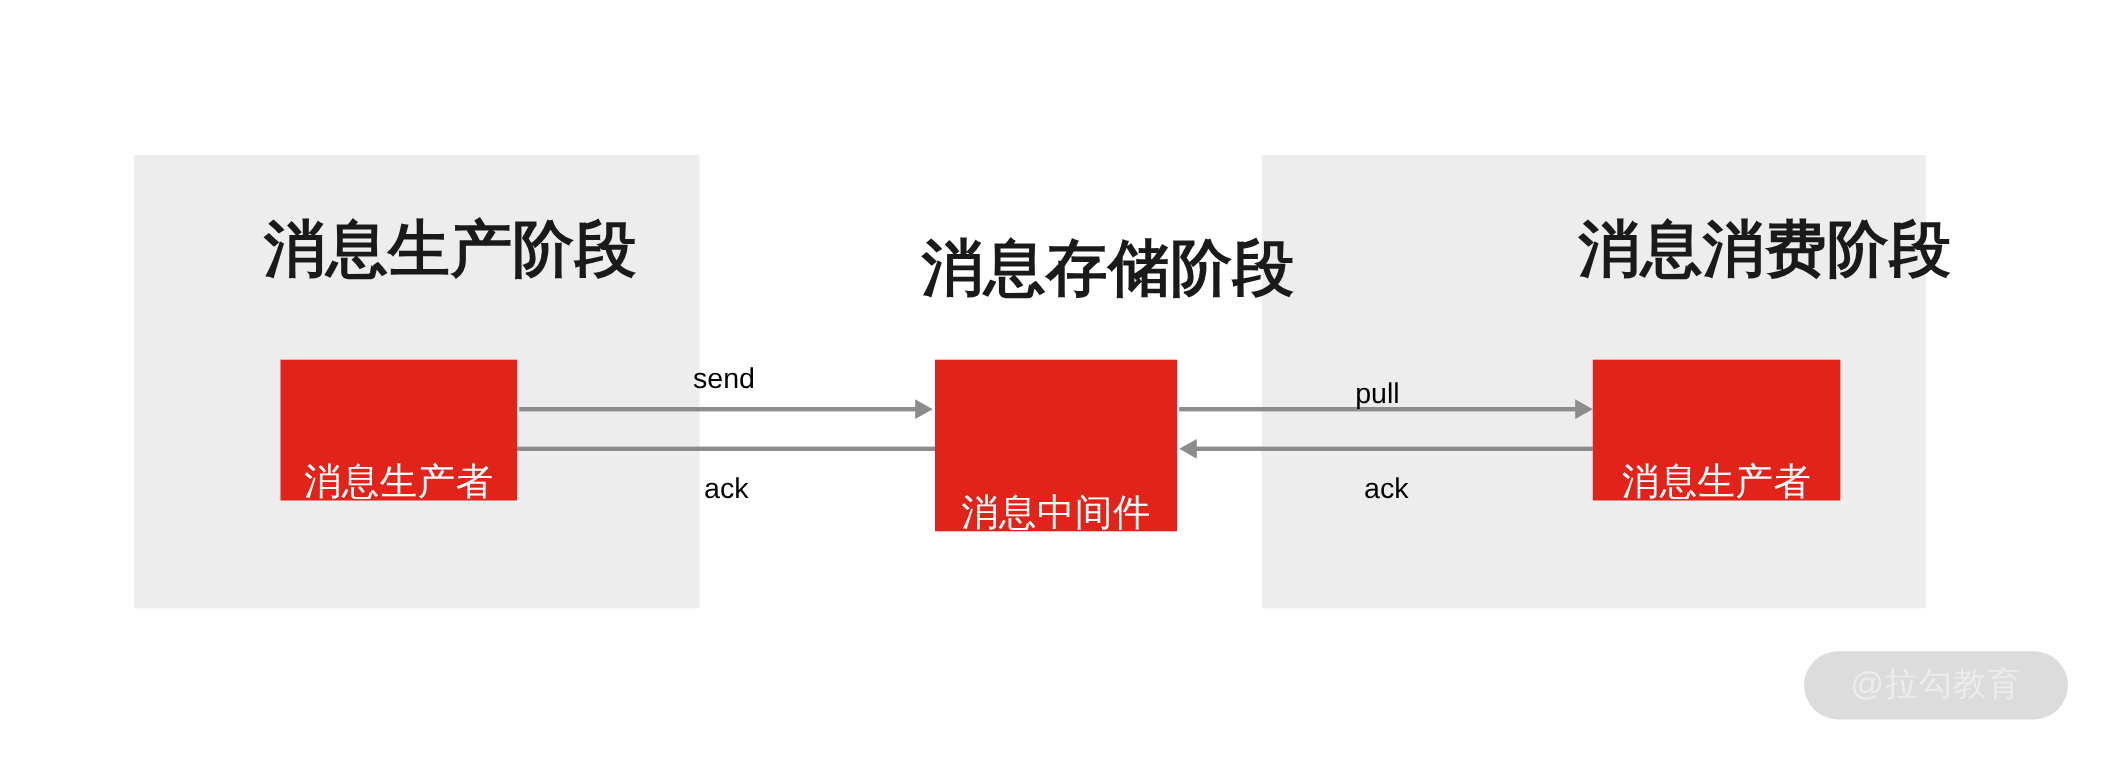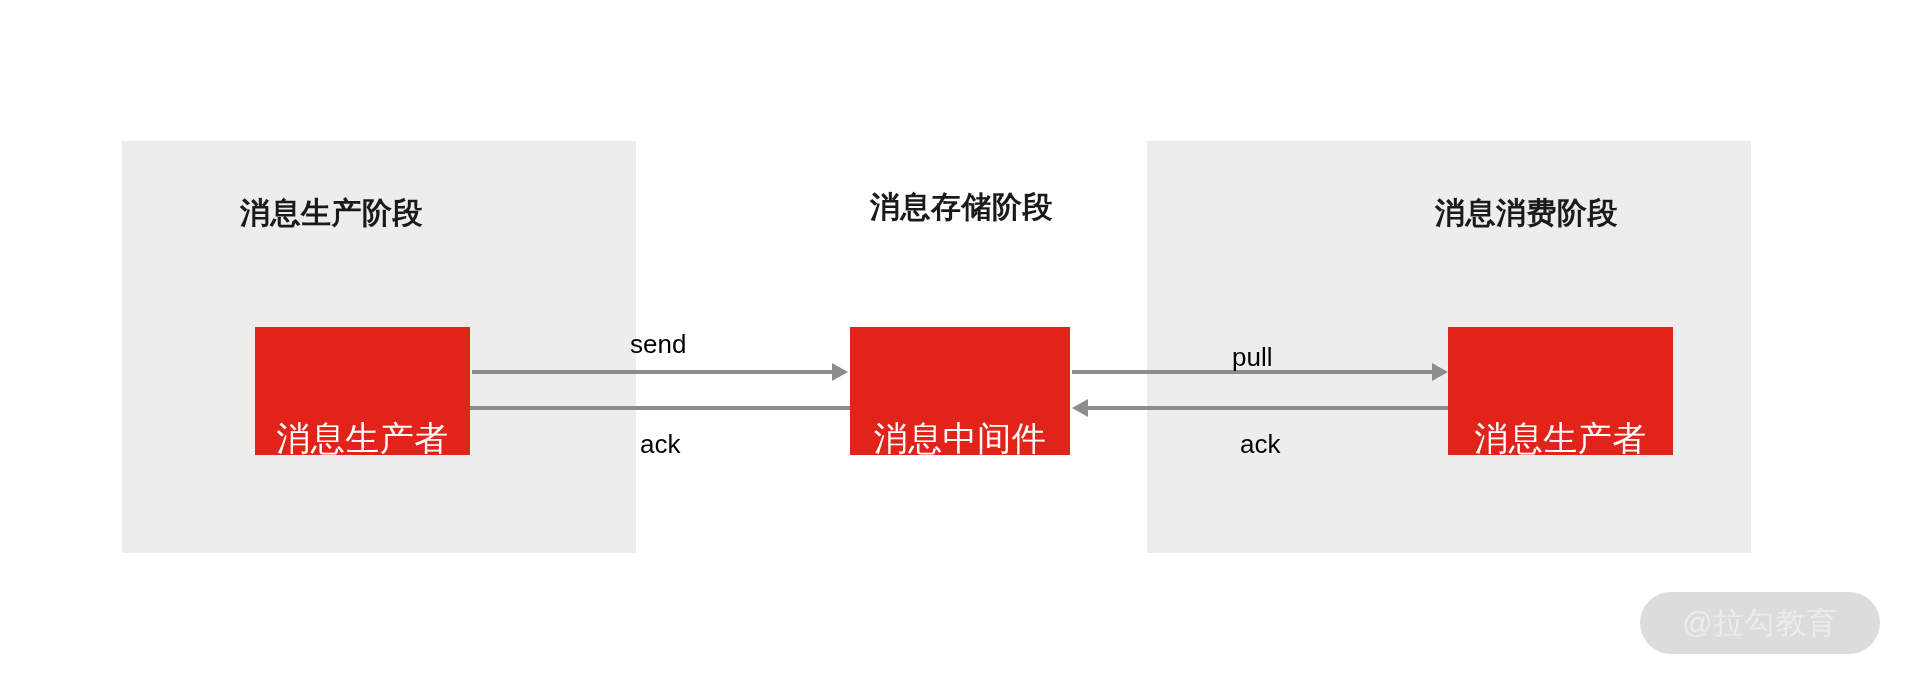--- a/index.html
+++ b/index.html
@@ -22,49 +22,49 @@
   .stage-panel {
     position: absolute;
     background: #ededed;
   }
   #panel-produce { left: 122px; top: 141px; width: 514px; height: 412px; }
   #panel-consume { left: 1147px; top: 141px; width: 604px; height: 412px; }
 
   
   .stage-title {
     position: absolute;
-    font-size: 30px;
+    font-size: 56px;
     font-weight: 700;
     color: #1a1a1a;
     line-height: 1;
     white-space: nowrap;
     letter-spacing: 0.5px;
   }
   #title-produce { left: 240px; top: 198px; }
-  #title-store   { left: 838px; top: 192px; margin-left: 32px; }
+  #title-store   { left: 838px; top: 216px; }
   #title-consume { left: 1435px; top: 198px; text-align: right; }
 
   
   .node-box {
     position: absolute;
     background: #e2231a;
     display: flex;
     align-items: flex-end;
     justify-content: center;
   }
   .node-label {
     color: #ffffff;
     font-size: 34px;
     font-weight: 400;
     line-height: 1;
     white-space: nowrap;
     letter-spacing: 0.5px;
   }
   #node-producer   { left: 255px;  top: 327px; width: 215px; height: 128px; }
-  #node-broker     { left: 850px;  top: 327px; width: 220px; height: 128px; }
+  #node-broker     { left: 850px;  top: 327px; width: 220px; height: 156px; }
   #node-consumer   { left: 1448px; top: 327px; width: 225px; height: 128px; }
 
   
   .conn {
     position: absolute;
     height: 8px;
   }
   .conn-line {
     position: absolute;
     top: 2px;

